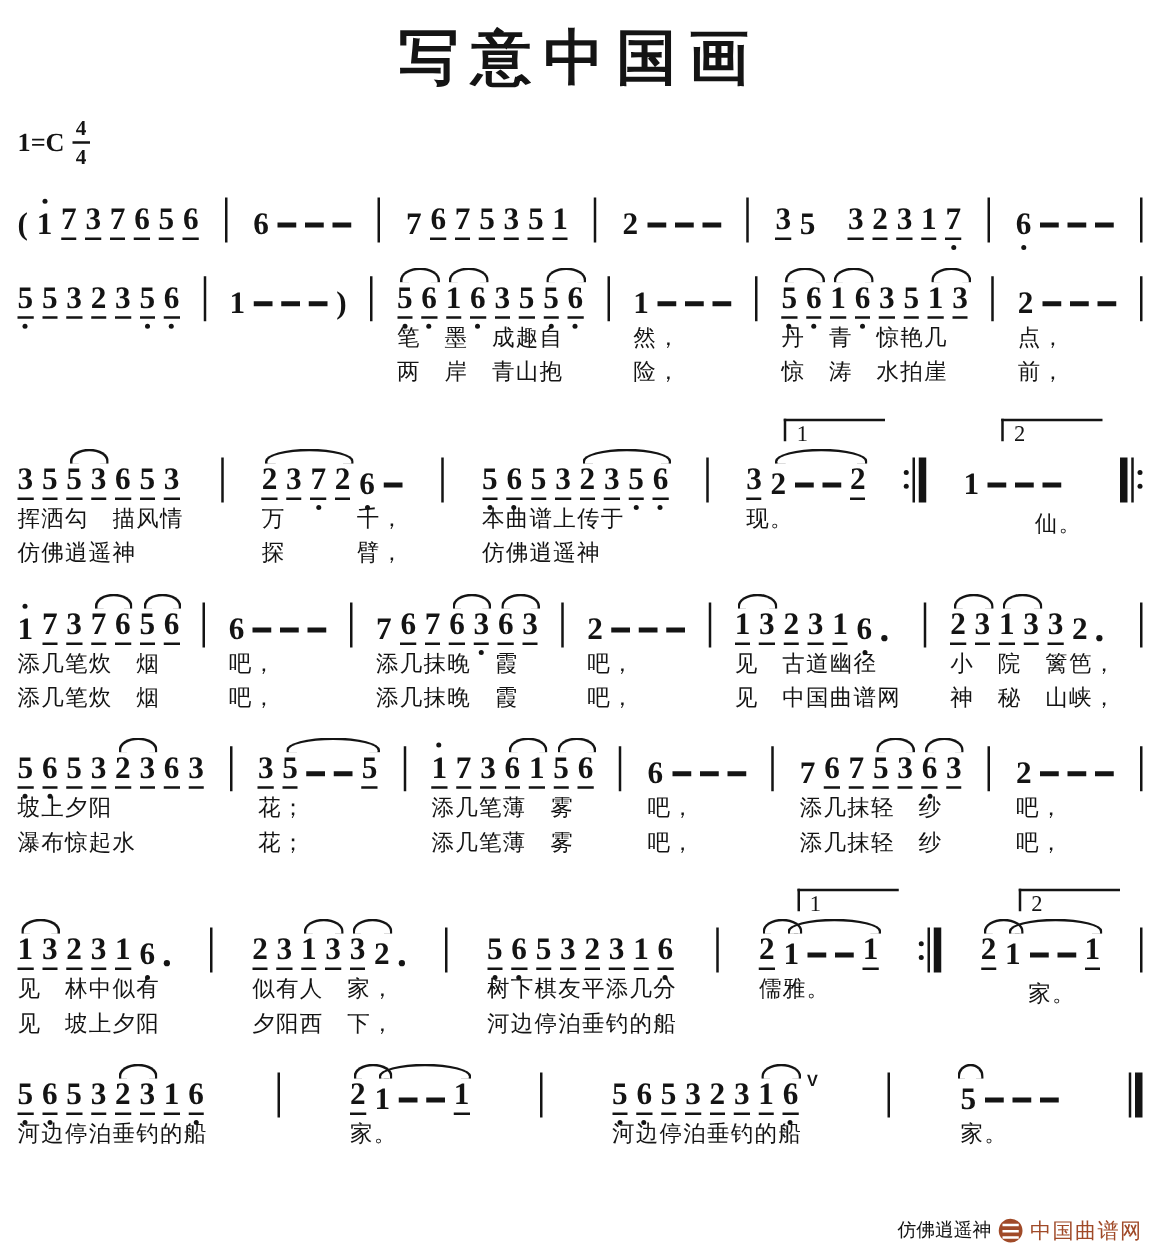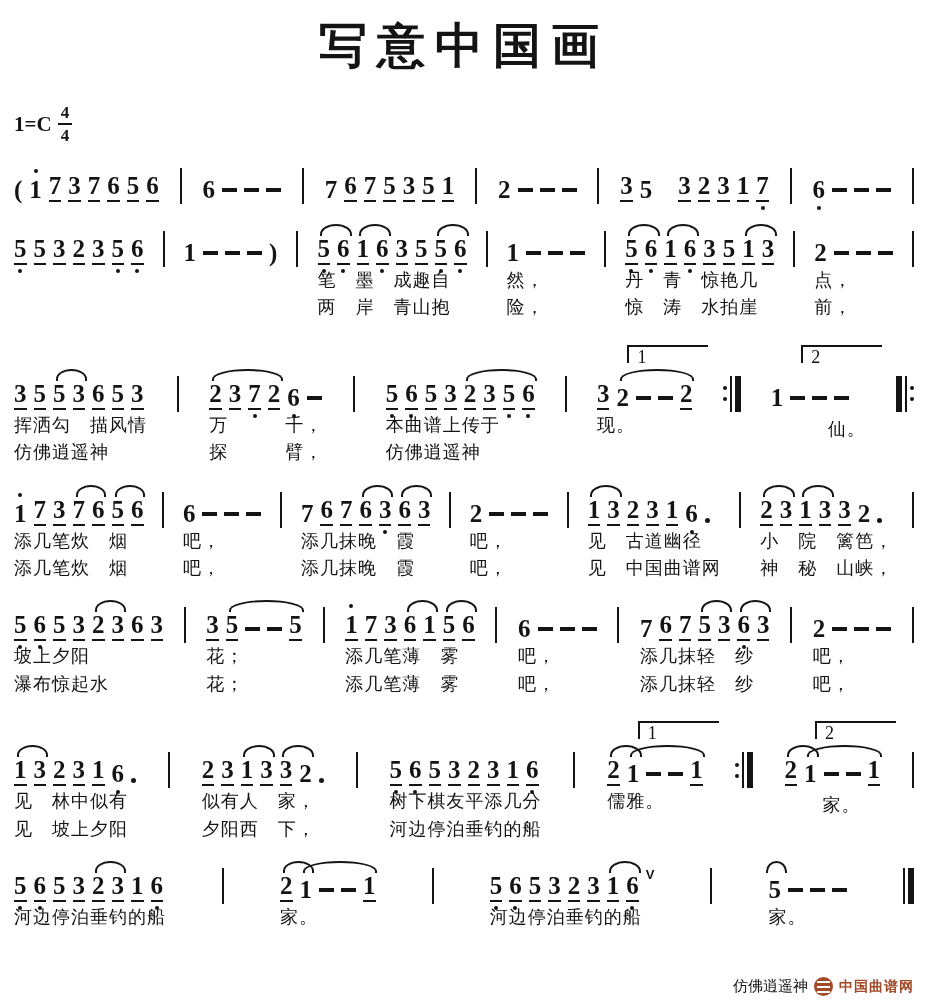--- a/index.html
+++ b/index.html
@@ -1,21 +1,21 @@
 <!DOCTYPE html>
 <html><head>
 <meta charset="utf-8">
 <style>
   html,body{margin:0;padding:0;background:#fff;color:#141414;}
   body{width:928px;min-height:1006px;box-sizing:border-box;padding:8px 14px 10px;
        font-family:"Liberation Serif","DejaVu Serif",serif;display:flex;flex-direction:column;}
   .sheet{flex:1;}
   .title{text-align:center;font-size:48px;font-weight:bold;letter-spacing:10px;margin:6px 0 2px;}
   .meta{display:flex;justify-content:space-between;align-items:flex-start;margin-top:2px;}
-  .keysig{font-size:21px;font-weight:bold;display:flex;align-items:center;gap:6px;margin-top:24px;}
+  .keysig{font-size:21px;font-weight:bold;display:flex;align-items:center;gap:6px;margin-top:14px;}
   .ts{display:inline-flex;flex-direction:column;align-items:center;line-height:1;font-size:17px;}
   .ts .num{border-bottom:2px solid #141414;padding:0 3px 2px;}
   .ts .den{padding-top:2px;}
   .credits{text-align:right;font-size:24px;line-height:1.35;letter-spacing:2px;}
   
   .system{display:flex;justify-content:space-between;align-items:flex-start;margin-top:27px;}
   .system.has-volta{margin-top:56px;}
   .system:first-child{margin-top:24px;}
   .measure{position:relative;display:flex;flex-direction:column;gap:4px;}
   .notes{position:relative;display:flex;align-items:flex-end;gap:7px;height:34px;}
@@ -40,21 +40,21 @@
   .thinbar{width:2px;height:36px;background:#141414;}
   .thickbar{width:6px;height:36px;background:#141414;}
   .rdots{display:flex;flex-direction:column;justify-content:center;gap:7px;height:36px;}
   .rdots i{width:4px;height:4px;border-radius:50%;background:#141414;}
   .lyric-line{font-size:18px;line-height:1.3;white-space:pre;letter-spacing:1px;}
   
   .footer{display:flex;justify-content:flex-end;align-items:center;gap:6px;margin-top:14px;
       font-size:15px;}
   .logo{display:inline-block;width:19px;height:19px;border-radius:50%;position:relative;overflow:hidden;}
   .logo::before{content:"";position:absolute;left:3px;right:3px;top:4px;height:2px;background:#fff;box-shadow:0 5px 0 #fff,0 10px 0 #fff;}
-  .site{font-weight:bold;font-size:14px;letter-spacing:1px;}
+  .site{font-weight:normal;font-size:17px;letter-spacing:1px;}
 </style>
 </head>
 <body>
 
 <div class="sheet">
   <h1 class="title">写意中国画</h1>
   <div class="meta">
     <div class="keysig">
       <span>1=C</span>
       <span class="ts">

